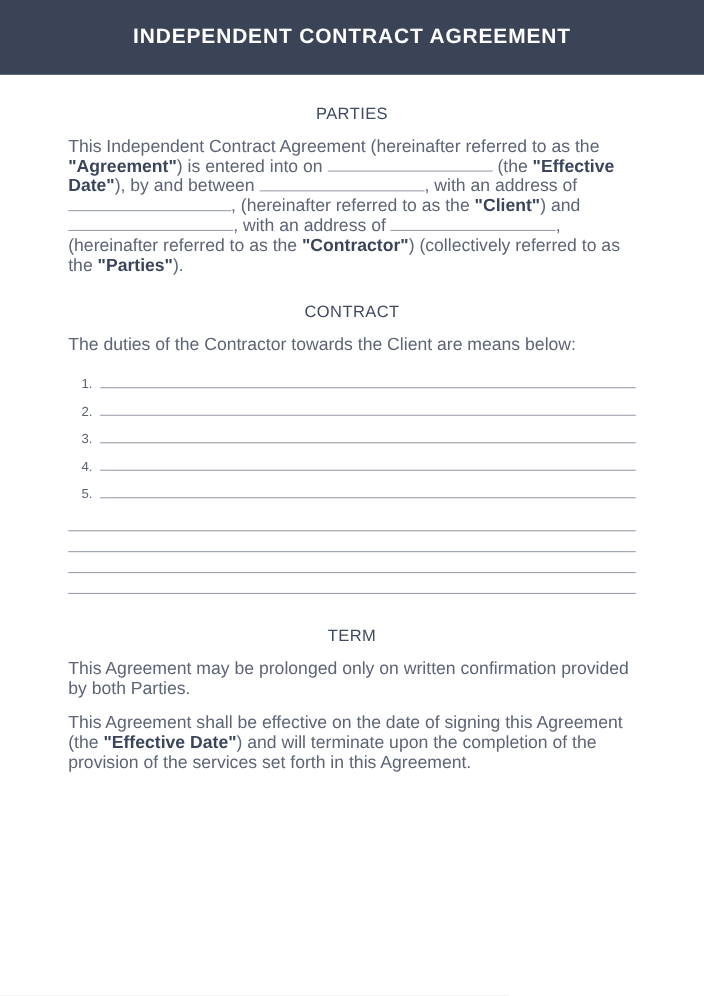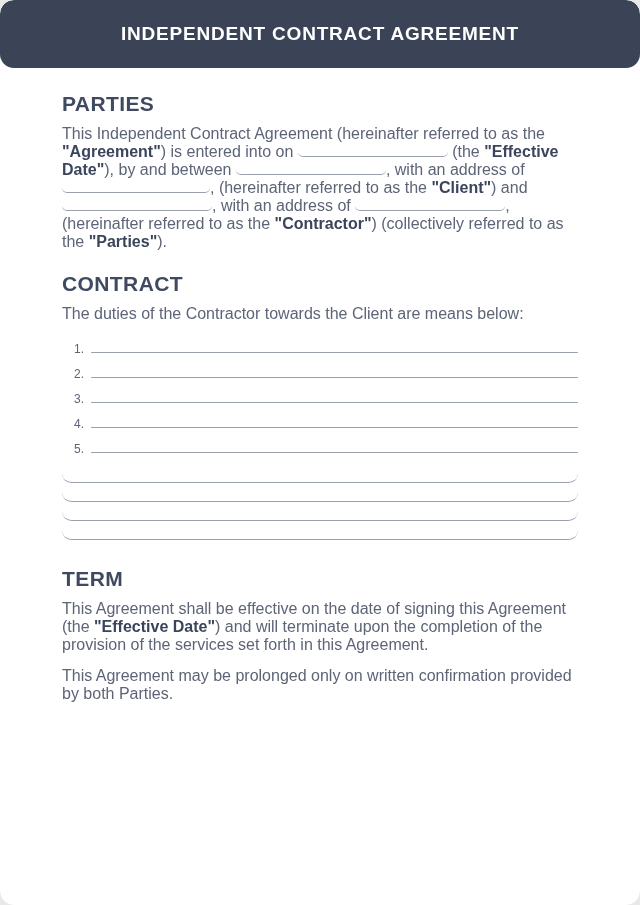--- a/index.html
+++ b/index.html
@@ -2,21 +2,21 @@
 <html style="--header-bg: #3B4457; --heading: #3F4A60; --body: #5C6476; --term: #3A455C; --rule: #9BA1AB;"><head>
 <meta charset="utf-8">
 <style>
   :root {
     --header-bg: #3B4457;
     --heading: #3F4A60;
     --body: #5C6476;
     --term: #3A455C;
     --rule: #9BA1AB;
   }
-  * { margin: 0; padding: 0; box-sizing: border-box; border-radius: 14px; }
+  * { margin: 0; padding: 0; box-sizing: border-box; }
   html, body { background: #e9e9e9; }
   .page {
     width: 640px;
     height: 905px;
     margin: 0 auto;
     background: #ffffff;
     font-family: "Liberation Sans", sans-serif;
     overflow: hidden;
   }
   .doc-header {
@@ -27,25 +27,26 @@
     justify-content: center;
   }
   .doc-header h1 {
     color: #ffffff;
     font-size: 19px;
     font-weight: 700;
     letter-spacing: 0.8px;
   }
   .doc-body { padding: 0 62px; }
   h2.sec-h {
-    font-size: 21px;
-    font-weight: 700;
+    font-size: 15px;
+    font-weight: 400;
     color: var(--heading, #3F4A60);
     letter-spacing: 0.4px;
     line-height: 17px;
+    text-align: center;
   }
   .mt-parties      { margin-top: 27px; }
   .mt-general      { margin-top: 24px; }
   .mt-services     { margin-top: 24px; }
   .mt-compensation { margin-top: 34px; }
   .mt-term         { margin-top: 30px; }
   .para {
     font-size: 16px;
     line-height: 18px;
     color: var(--body, #5C6476);
@@ -139,18 +140,18 @@
       <div class="blank-rows">
           <div class="blank-row"></div>
           <div class="blank-row"></div>
           <div class="blank-row"></div>
           <div class="blank-row"></div>
         </div>
     </section>
 
     <section>
       <h2 class="sec-h mt-term">TERM</h2>
+      <p class="para">This Agreement may be prolonged only on written confirmation provided by both Parties.</p>
       <p class="para">This Agreement shall be effective on the date of signing this Agreement (the <strong class="term">"Effective Date"</strong>) and will terminate upon the completion of the provision of the services set forth in this Agreement.</p>
-      <p class="para">This Agreement may be prolonged only on written confirmation provided by both Parties.</p>
     </section>
 
   </main>
 </div>
 
 </body></html>

